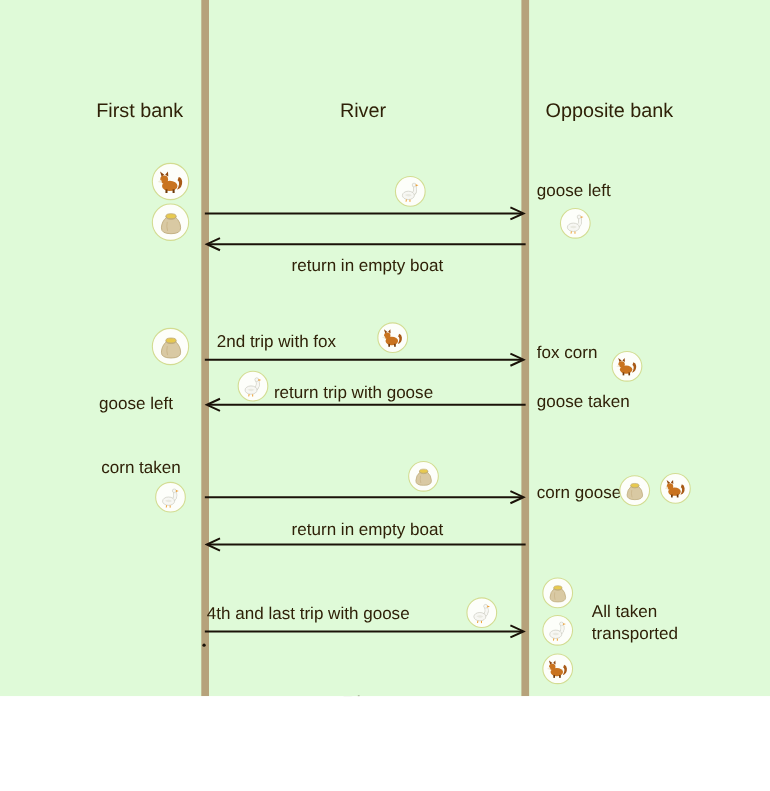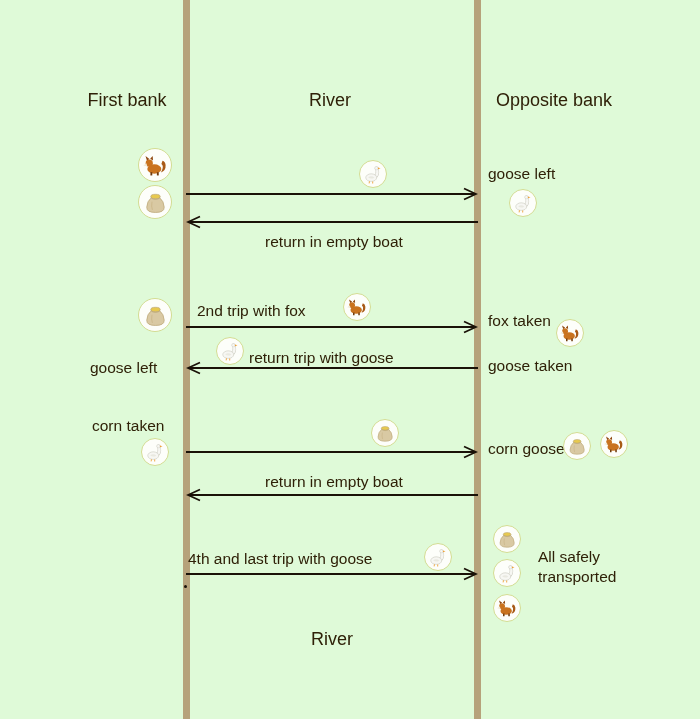--- a/index.html
+++ b/index.html
@@ -1,21 +1,21 @@
 <!DOCTYPE html>
 <html style="--background: #dffad8; --bank-line: #b6a27b; --text: #2f2108; --arrow: #1a1208; --icon-circle-border: #d3dc92; --icon-circle-fill: #fdfefa;"><head>
 <meta charset="utf-8">
 <style>
   :root{
     --background:#dffad8; --bank-line:#b6a27b; --text:#2f2108; --arrow:#1a1208;
     --icon-circle-border:#d3dc92; --icon-circle-fill:#fdfefa;
   }
   html,body{margin:0;padding:0;}
   .stage{
-    position:relative; width:700px; height:719px; overflow:hidden;
+    position:relative; width:700px; height:633px; overflow:hidden;
     background:var(--background);
     font-family:"Liberation Sans", sans-serif; color:var(--text);
   }
   .bank-line{position:absolute; top:0; bottom:0; width:7px; background:var(--bank-line);}
   .hdr{position:absolute; font-size:18px; white-space:nowrap; transform:translateX(-50%);}
   .lbl{position:absolute; font-size:15.5px; white-space:nowrap; line-height:19px;}
   .lbl.centered{transform:translateX(-50%);}
   .chip{
     position:absolute; border-radius:50%; box-sizing:border-box;
     background:var(--icon-circle-fill); border:1.5px solid var(--icon-circle-border);
@@ -125,21 +125,21 @@
       </svg>
     </div>
 
   <div class="arrow" style="top:319px">
     <svg width="292" height="16" viewBox="0 0 292 16">
         <path d="M0 8 H289"></path>
         <path d="M278 2.5 L290 8 L278 13.5"></path>
       </svg>
   </div>
 
-  <div class="lbl" style="left:488px; top:311px">fox taken</div>
+  <div class="lbl" style="left:488px; top:311px">fox corn</div>
   <div class="chip sm" style="left:556px; top:319px">
       <svg viewBox="0 0 32 32">
         <use href="#sym-fox"></use>
       </svg>
     </div>
 
   <div class="chip sm" style="left:216px; top:337px">
       <svg viewBox="0 0 32 32">
         <use href="#sym-goose"></use>
       </svg>
@@ -221,19 +221,19 @@
         <use href="#sym-goose"></use>
       </svg>
     </div>
   <div class="chip sm" style="left:493px; top:594px">
       <svg viewBox="0 0 32 32">
         <use href="#sym-fox"></use>
       </svg>
     </div>
 
   <div class="lbl two-line" style="left:538px; top:547px">
-    <div>All safely</div>
+    <div>All taken</div>
     <div>transported</div>
   </div>
 
   <div class="hdr" style="left:332px; top:629px">River</div>
 
 </div>
 
 </body></html>

